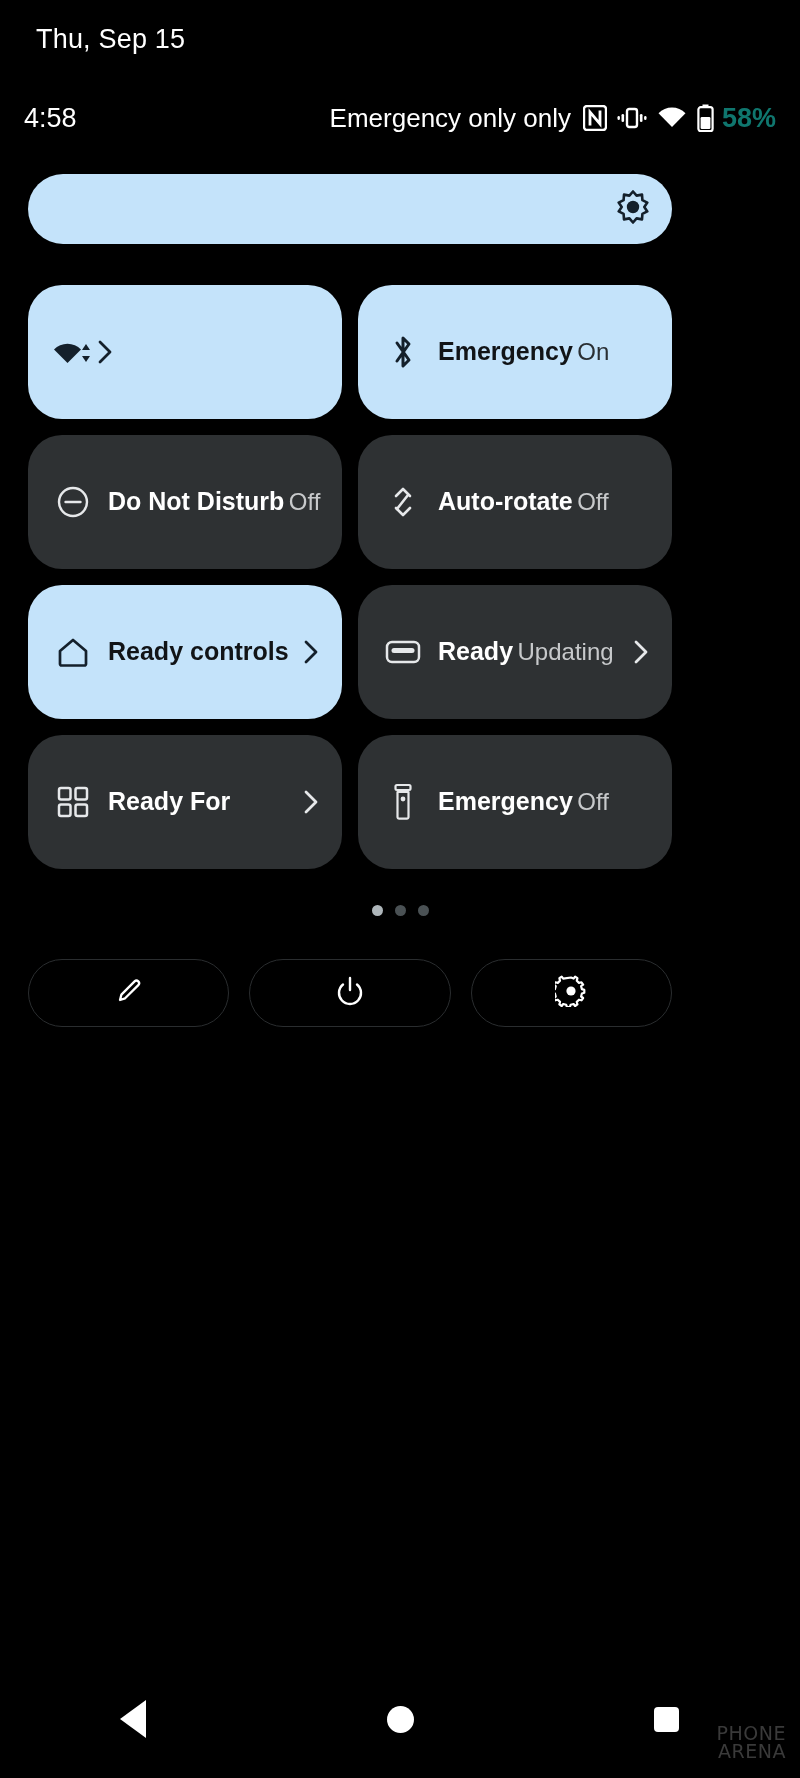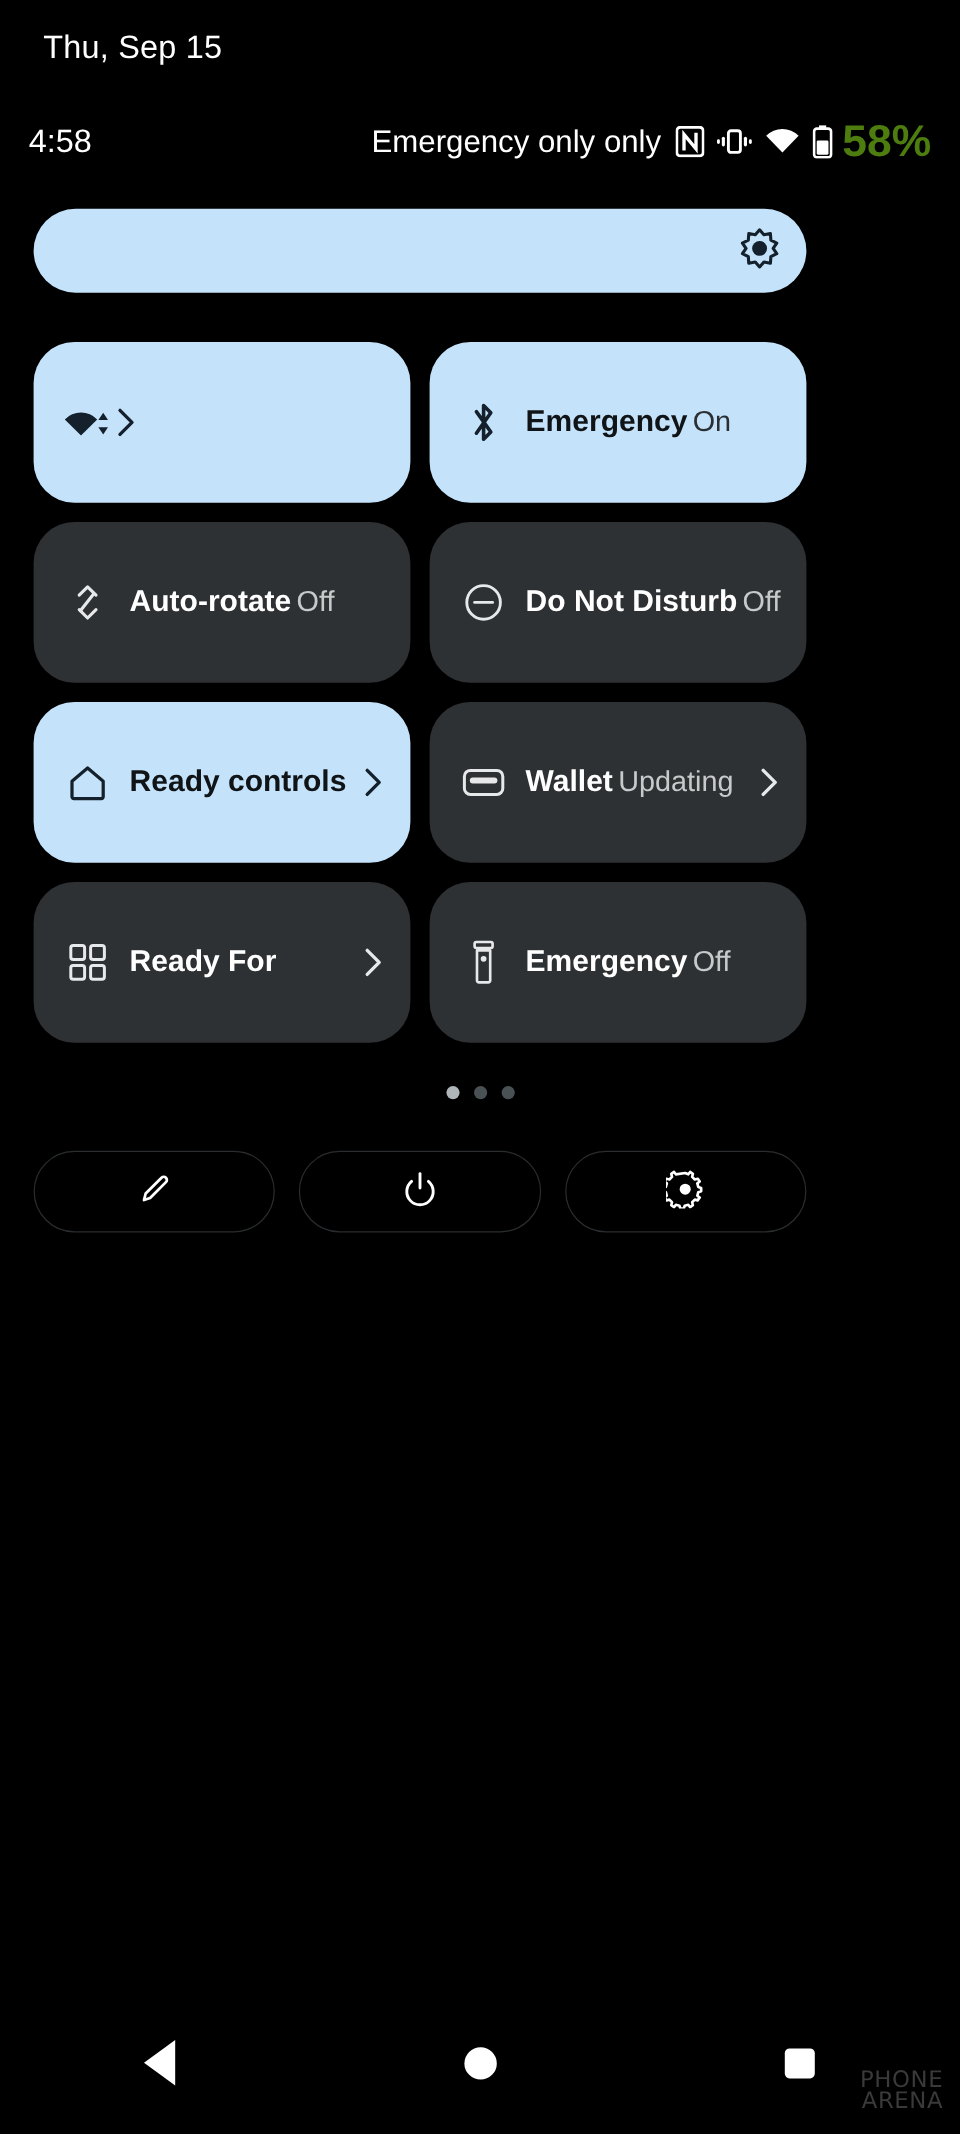--- a/index.html
+++ b/index.html
@@ -20,21 +20,21 @@
   
   .status-bar {
     position: absolute; left: 0; top: 96px; width: 800px; height: 44px;
     display: flex; align-items: center; justify-content: space-between;
     padding: 0 24px;
   }
   .status-clock { color: #fff; font-size: 27px; }
   .status-right { display: flex; align-items: center; gap: 10px; }
   .status-carrier { color: #fff; font-size: 26px; margin-right: 2px; }
   .status-right svg { display: block; }
-  .battery-pct { color: #4d7c0f; font-size: 37px; font-weight: 700; margin-left: -2px; }
+  .battery-pct { color: #0f766e; font-size: 27px; font-weight: 700; margin-left: -2px; }
 
   
   .brightness {
     position: absolute; left: 28px; top: 174px;
     width: 644px; height: 70px;
     background: #c4e3fa; border-radius: 35px;
     display: flex; align-items: center; justify-content: flex-end;
     padding-right: 22px;
   }
 
@@ -185,45 +185,45 @@
         </svg>
       </span>
       <span class="tile-text">
         <span class="tile-title">Emergency</span>
         <span class="tile-sub">On</span>
       </span>
     </div>
 
     <div class="tile">
       <span class="tile-icon">
+        <svg width="34" height="34" viewBox="0 0 34 34">
+          <circle cx="17" cy="17" r="14" fill="none" stroke="#e6e8ea" stroke-width="2.4"></circle>
+          <line x1="9.5" y1="17" x2="24.5" y2="17" stroke="#e6e8ea" stroke-width="2.4" stroke-linecap="round"></line>
+        </svg>
+      </span>
+      <span class="tile-text">
+        <span class="tile-title">Do Not Disturb</span>
+        <span class="tile-sub">Off</span>
+      </span>
+    </div>
+
+    <div class="tile">
+      <span class="tile-icon">
         <svg width="34" height="36" viewBox="0 0 34 36">
           <path d="M10 12 L17 5 L24 12" fill="none" stroke="#e6e8ea" stroke-width="2.6" stroke-linecap="round" stroke-linejoin="round"></path>
           <path d="M10 24 L17 31 L24 24" fill="none" stroke="#e6e8ea" stroke-width="2.6" stroke-linecap="round" stroke-linejoin="round"></path>
           <path d="M22 11 L11 25" fill="none" stroke="#e6e8ea" stroke-width="2.6" stroke-linecap="round"></path>
         </svg>
       </span>
       <span class="tile-text">
         <span class="tile-title">Auto-rotate</span>
         <span class="tile-sub">Off</span>
       </span>
     </div>
 
-    <div class="tile">
-      <span class="tile-icon">
-        <svg width="34" height="34" viewBox="0 0 34 34">
-          <circle cx="17" cy="17" r="14" fill="none" stroke="#e6e8ea" stroke-width="2.4"></circle>
-          <line x1="9.5" y1="17" x2="24.5" y2="17" stroke="#e6e8ea" stroke-width="2.4" stroke-linecap="round"></line>
-        </svg>
-      </span>
-      <span class="tile-text">
-        <span class="tile-title">Do Not Disturb</span>
-        <span class="tile-sub">Off</span>
-      </span>
-    </div>
-
     <div class="tile active">
       <span class="tile-icon">
         <svg width="34" height="32" viewBox="0 0 34 32">
           <path d="M4 15 L17 4 L30 15 V28 A1.5 1.5 0 0 1 28.5 29.5 H5.5 A1.5 1.5 0 0 1 4 28 Z" fill="none" stroke="#14202b" stroke-width="2.7" stroke-linejoin="round"></path>
         </svg>
       </span>
       <span class="tile-text">
         <span class="tile-title">Ready controls</span>
       </span>
       <span class="tile-chevron">
@@ -234,21 +234,21 @@
     </div>
 
     <div class="tile">
       <span class="tile-icon">
         <svg width="36" height="28" viewBox="0 0 36 28">
           <rect x="2" y="4" width="32" height="20" rx="5" fill="none" stroke="#e6e8ea" stroke-width="2.5"></rect>
           <rect x="6.5" y="10" width="23" height="5" rx="2.5" fill="#e6e8ea"></rect>
         </svg>
       </span>
       <span class="tile-text">
-        <span class="tile-title">Wallet</span>
+        <span class="tile-title">Ready</span>
         <span class="tile-sub">Updating</span>
       </span>
       <span class="tile-chevron">
         <svg width="18" height="28" viewBox="0 0 18 28">
             <path d="M4 4 L14 14 L4 24" fill="none" stroke="#e6e8ea" stroke-width="2.8" stroke-linecap="round" stroke-linejoin="round"></path>
           </svg>
       </span>
     </div>
 
     <div class="tile">

